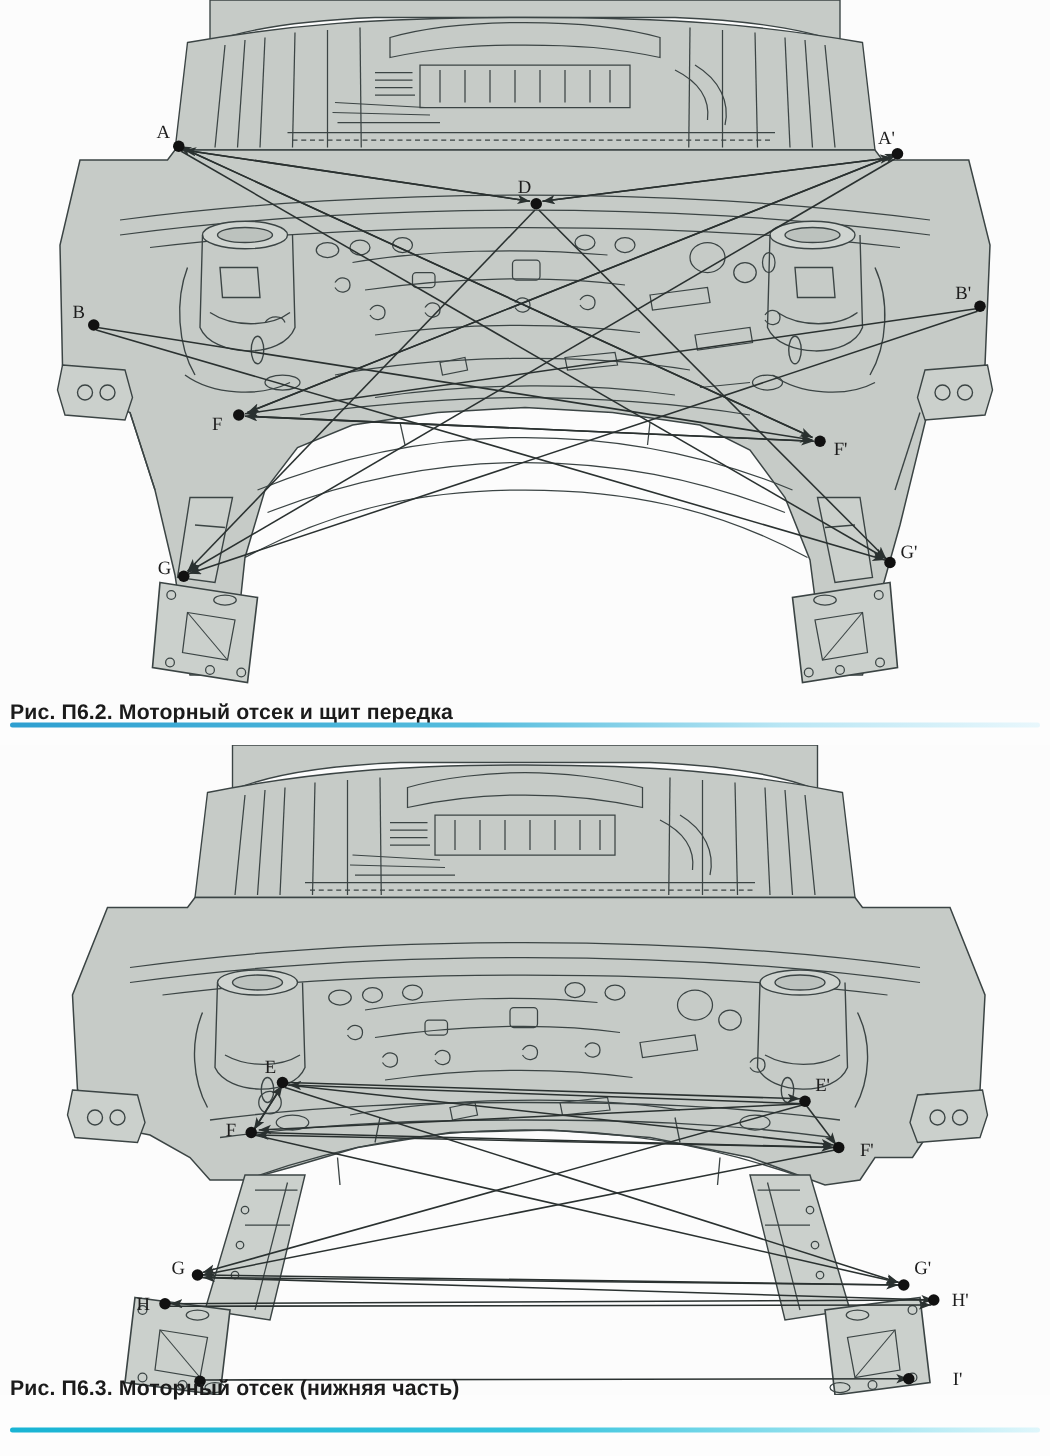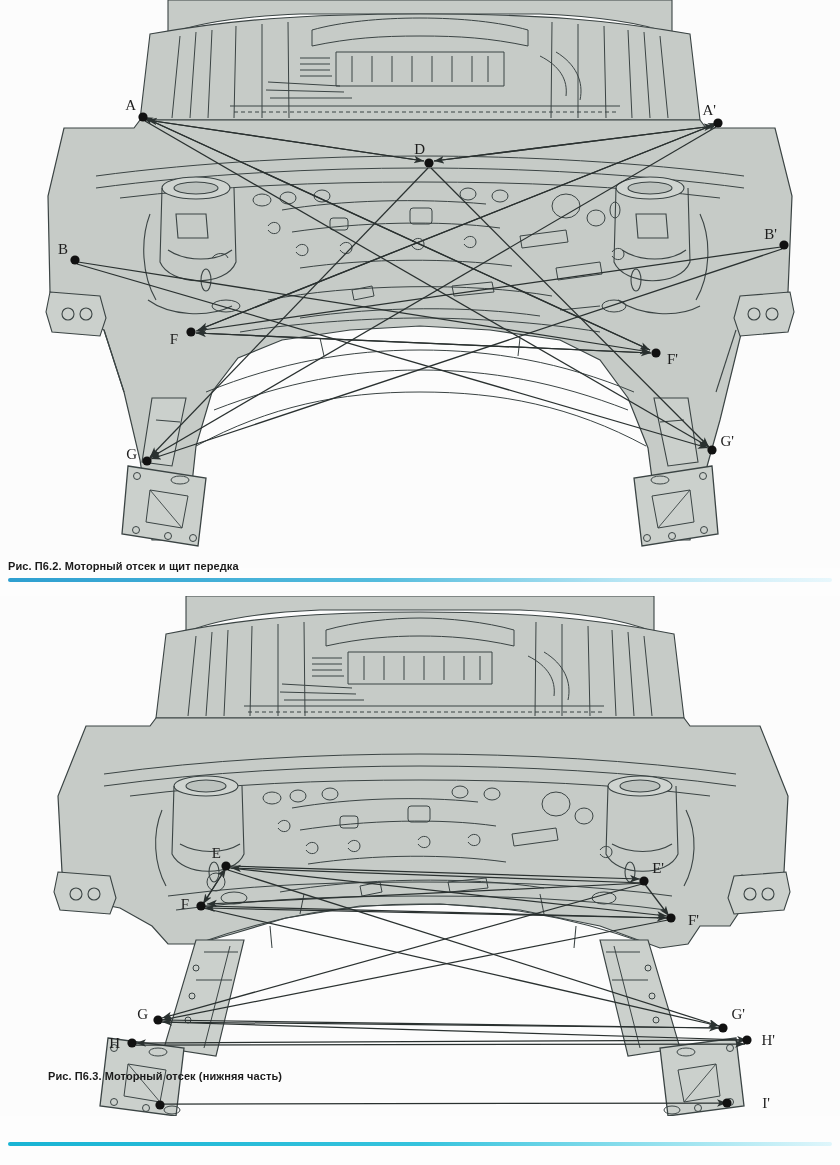--- a/index.html
+++ b/index.html
@@ -7,24 +7,24 @@
        font-family:"Liberation Sans",sans-serif;}
 
   .page{position:absolute;inset:0;background:#fdfdfd;}
 
   .figure{position:absolute;left:0;width:840px;overflow:hidden;background:#fcfcfc;}
   #fig-top{top:0;height:568px;}
   #fig-bottom{top:596px;height:520px;}
 
   .figure svg{display:block;width:840px;}
 
-  .caption{position:absolute;left:8px;font-size:11px;font-weight:bold;
+  .caption{position:absolute;left:8px;font-size:17px;font-weight:bold;
            color:#1b1b1b;letter-spacing:.1px;white-space:nowrap;}
   #cap-top{top:560px;}
-  #cap-bottom{top:1070px;margin-left:40px;}
+  #cap-bottom{top:1101px;}
 
   .rule{position:absolute;left:8px;width:824px;height:4px;border-radius:2px;}
   #rule-top{top:578px;background:linear-gradient(90deg,#2e9fd0 0%,#54bcdd 45%,#b9e6f4 75%,#e8f7fc 100%);}
   #rule-bottom{top:1142px;background:linear-gradient(90deg,#19b4d4 0%,#35c3dd 50%,#9fe4f0 82%,#dff6fb 100%);}
 
   text{font-family:"Liberation Serif",serif;fill:#1d1d1d;}
   .lbl{font-size:15px;}
 </style>
 </head>
 <body>

